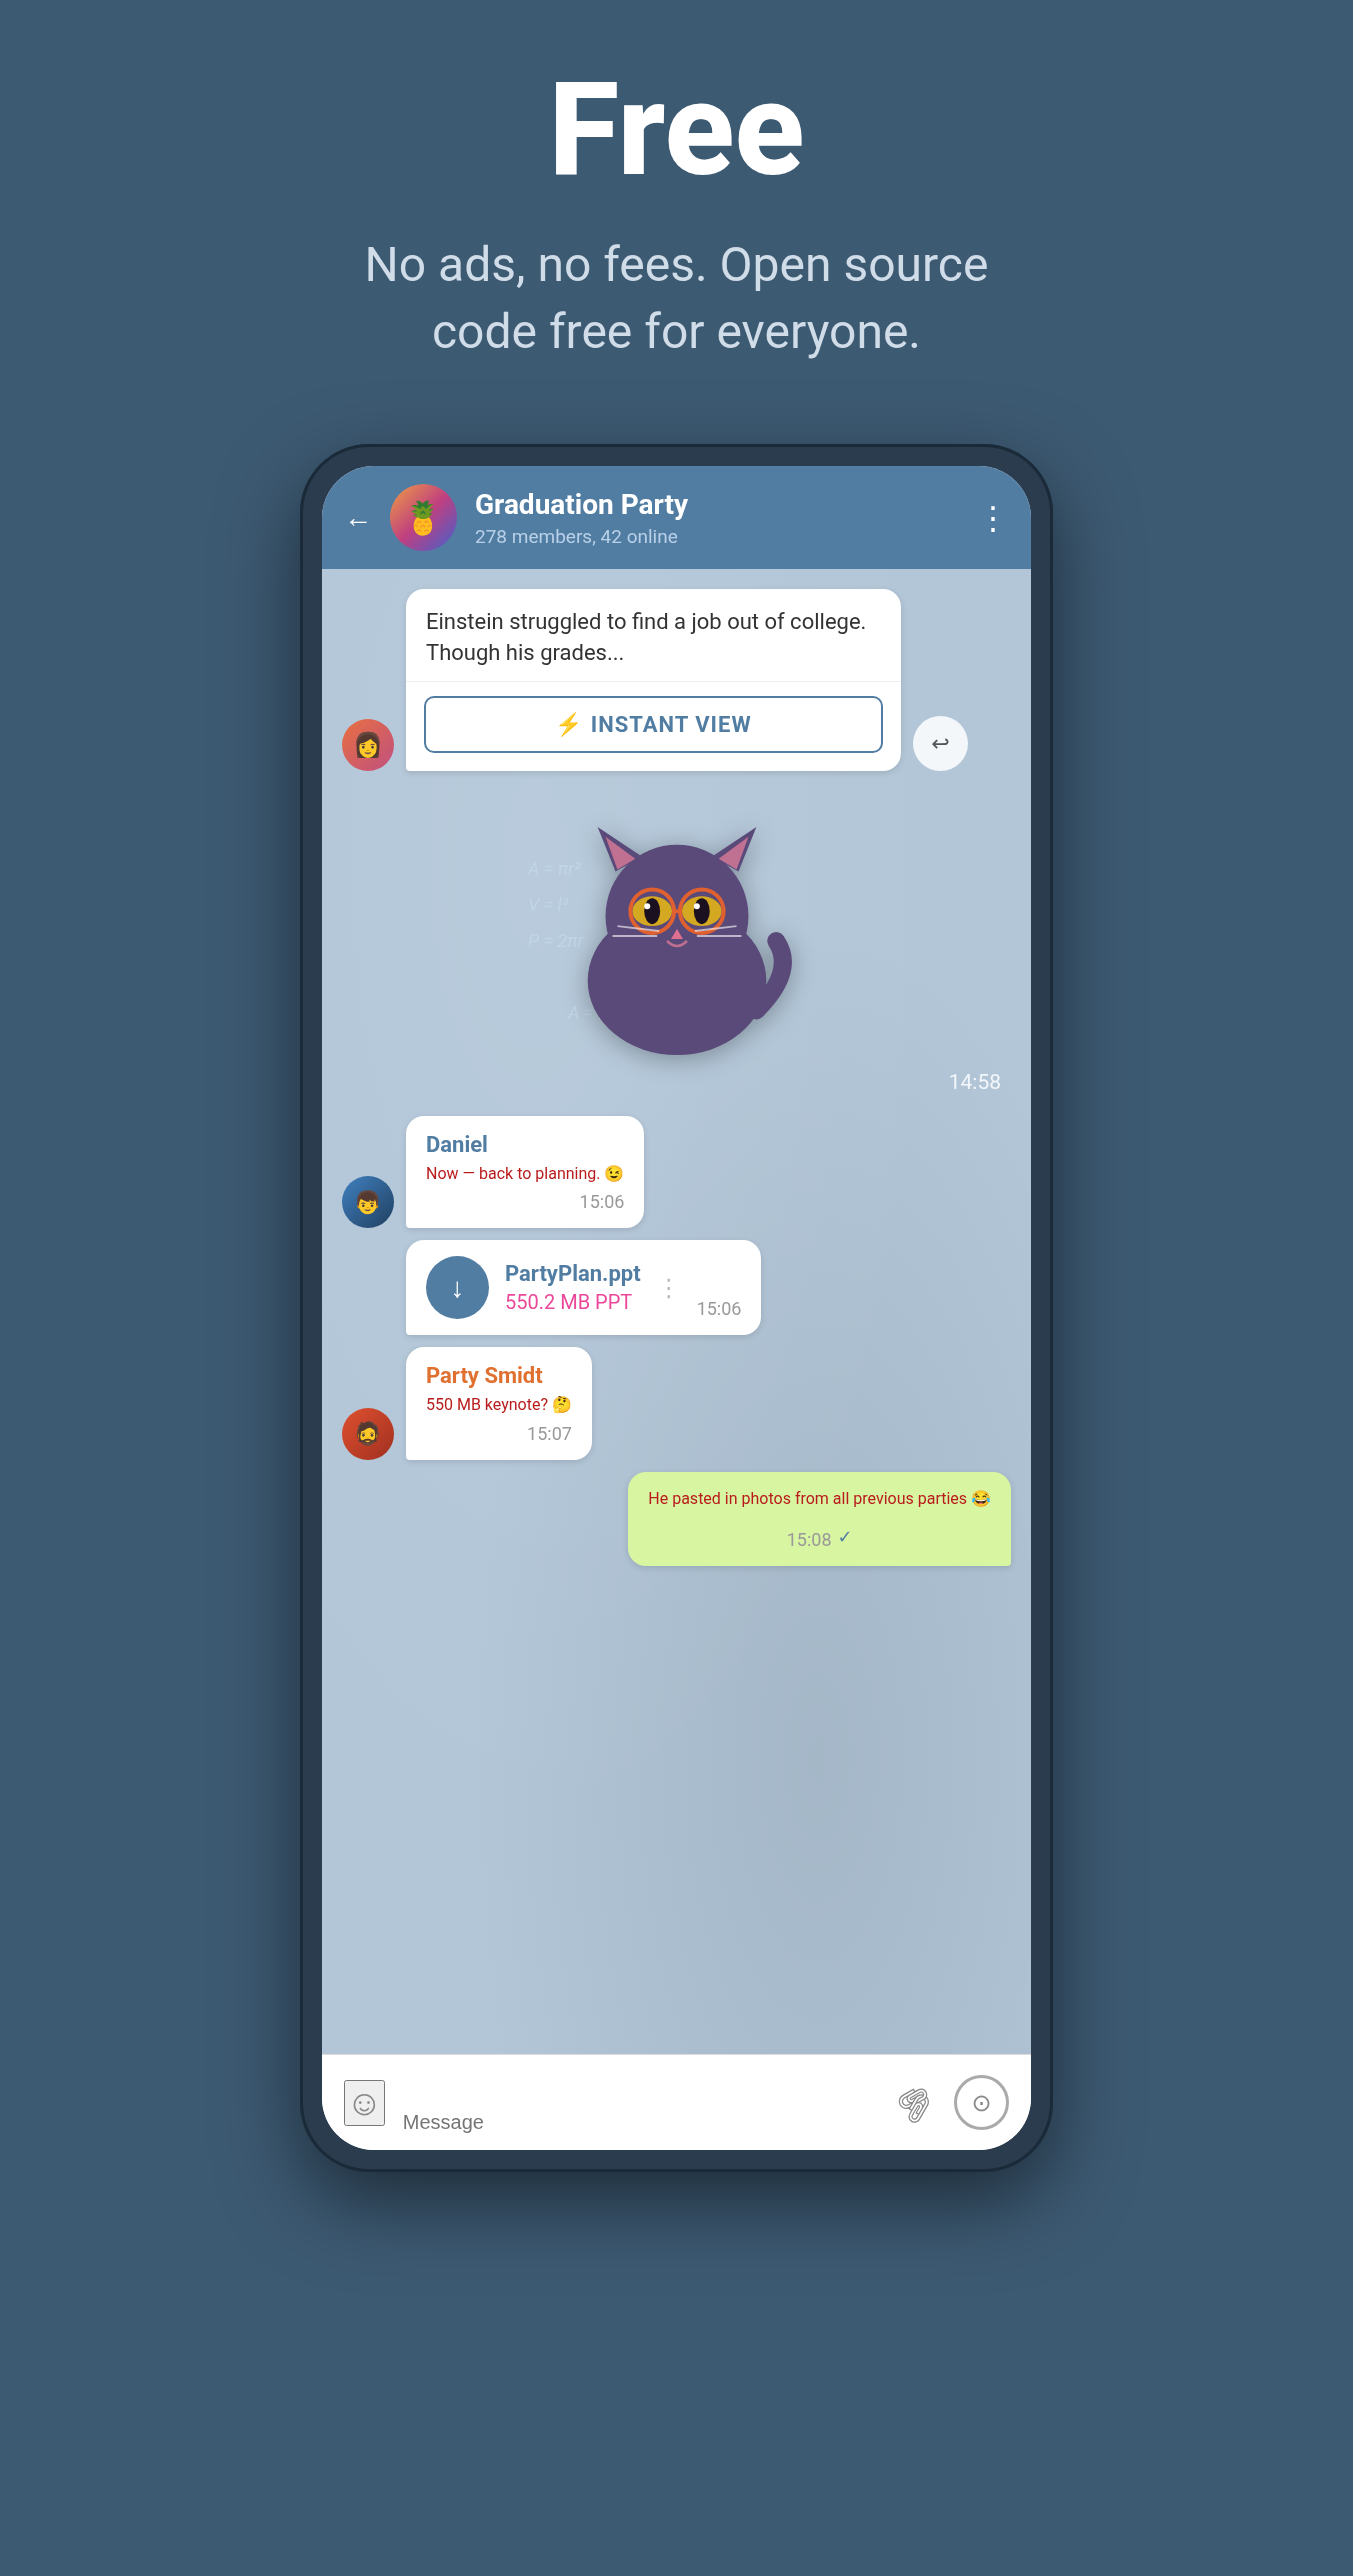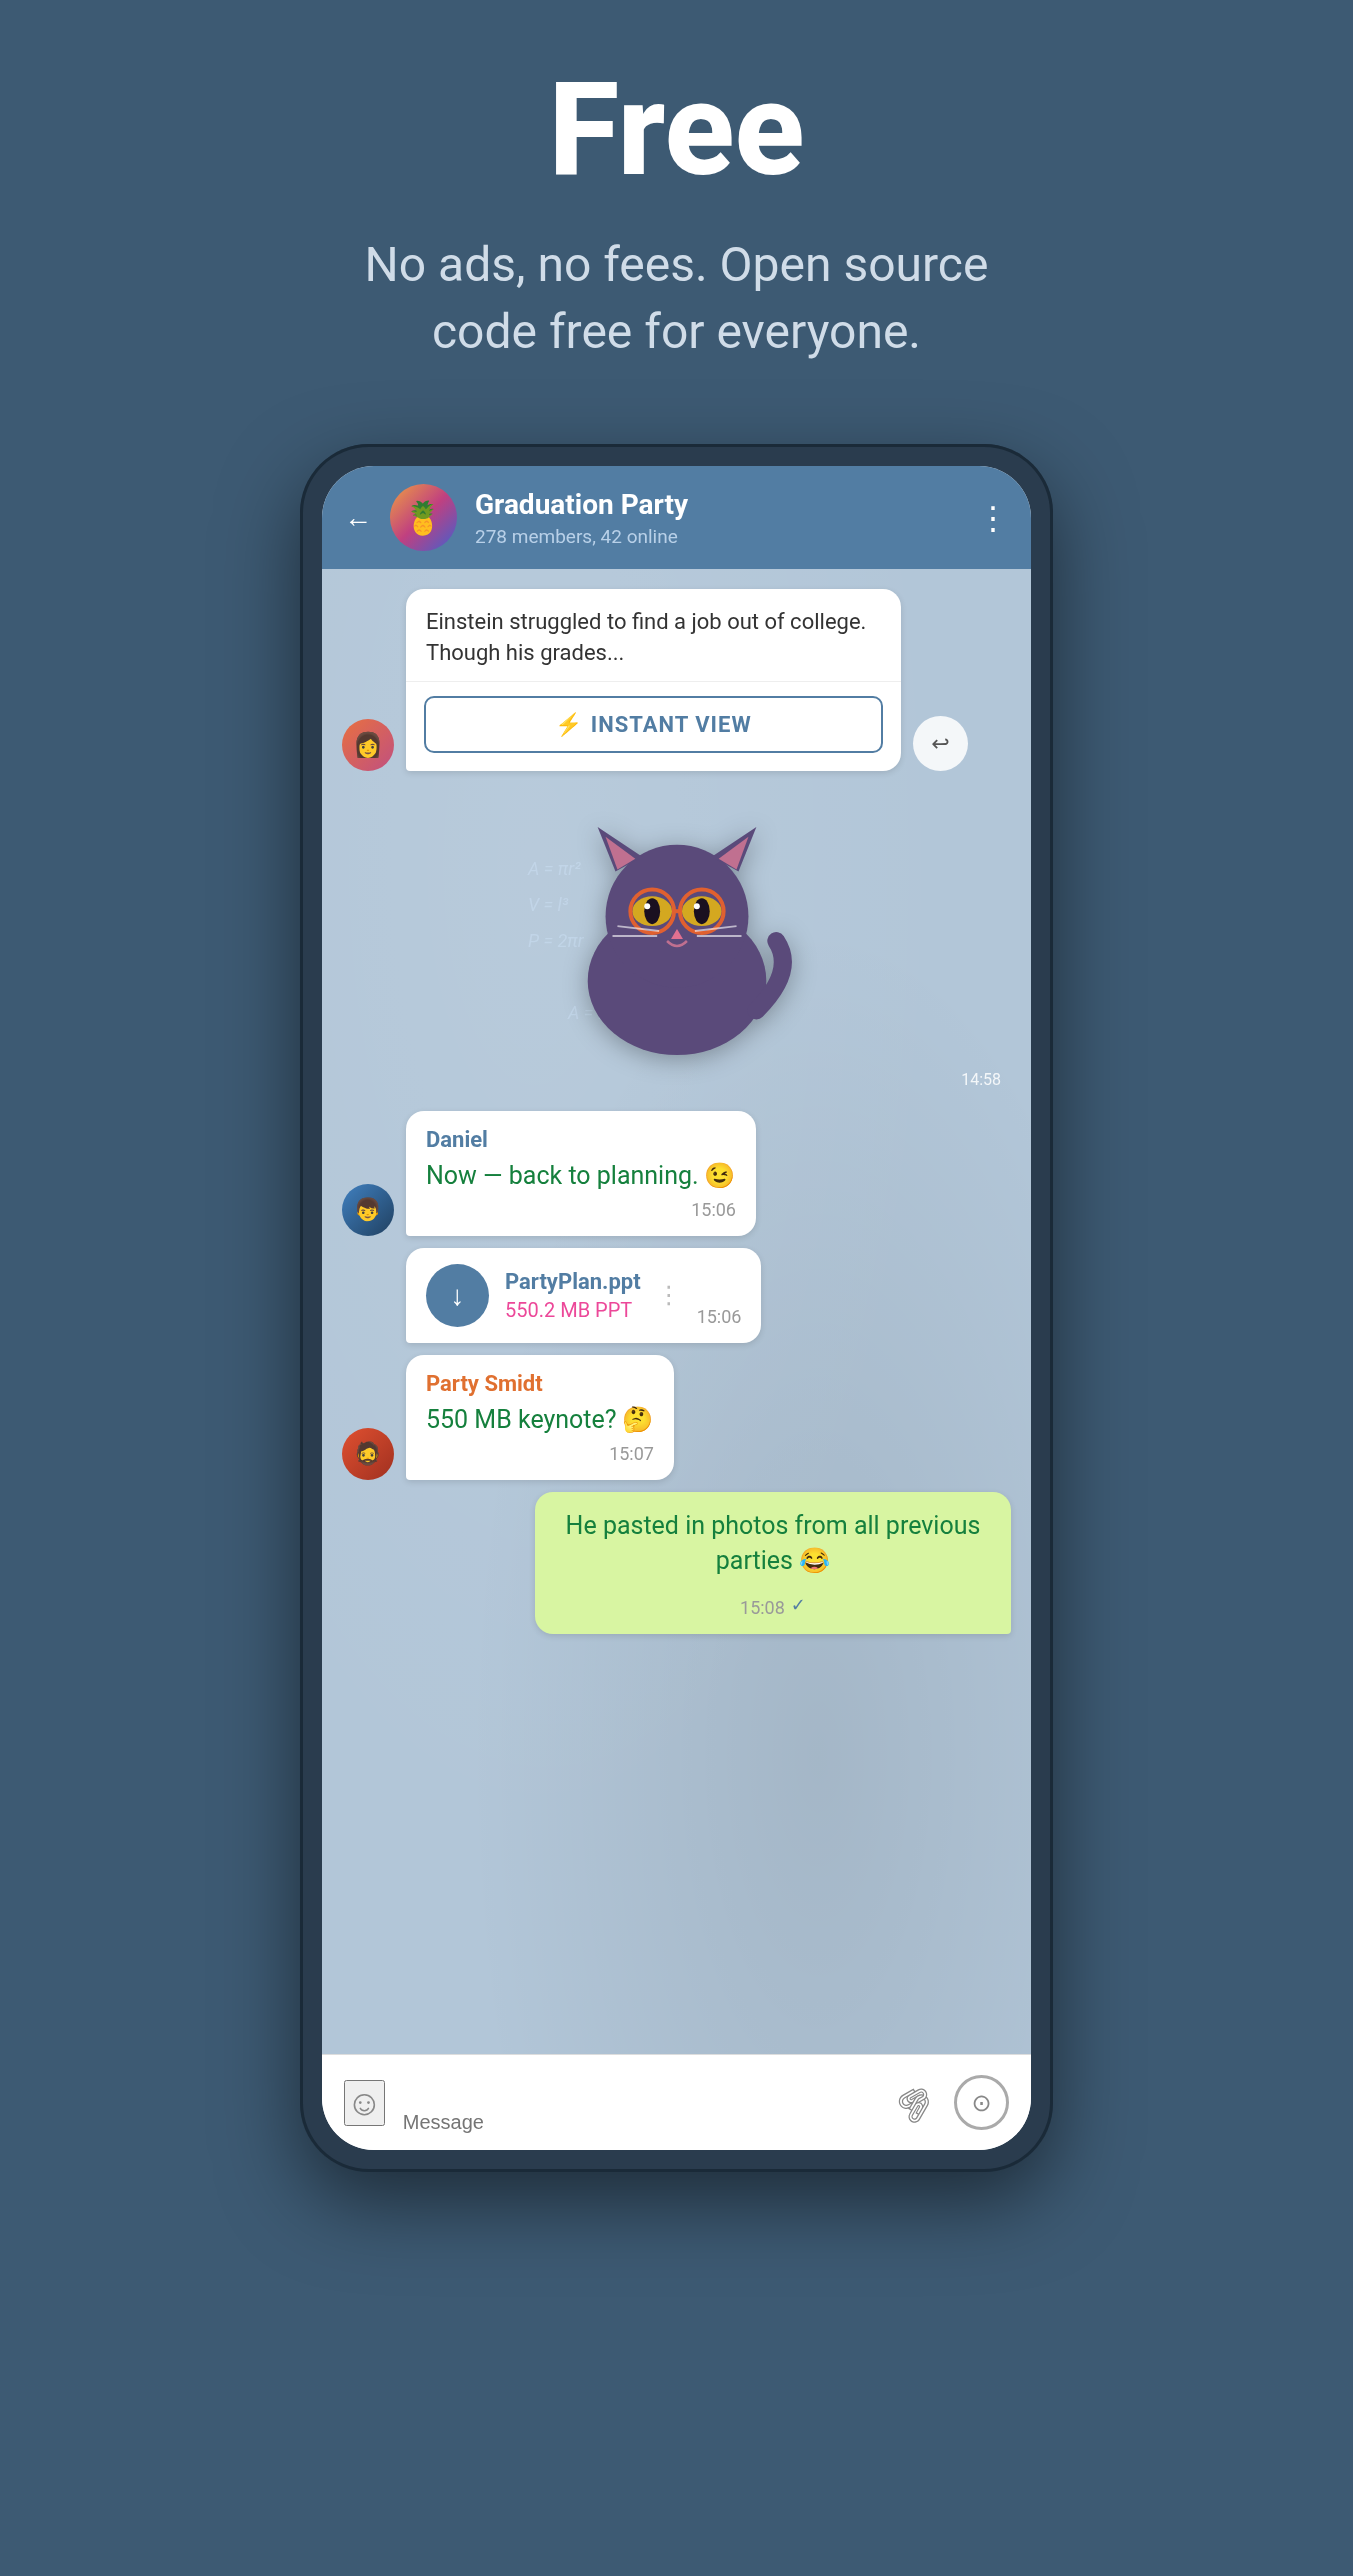--- a/index.html
+++ b/index.html
@@ -255,40 +255,40 @@
       align-items: center;
       justify-content: center;
       position: relative;
       z-index: 2;
       filter: drop-shadow(0 4px 12px rgba(0,0,0,0.3));
     }
 
     .sticker-time {
       align-self: flex-end;
       color: rgba(255,255,255,0.85);
-      font-size: 16px;
+      font-size: 21px;
       padding-right: 10px;
       margin-top: -20px;
     }
 
     
     .sender-name {
       font-size: 22px;
       font-weight: 700;
       color: #527da3;
       margin-bottom: 6px;
     }
 
     .sender-name.orange {
       color: #e07030;
     }
 
     .message-text {
-      font-size: 25px;
-      color: #15803d;
+      font-size: 16px;
+      color: #b91c1c;
       line-height: 1.4;
       text-align: center;
     }
 
     .message-time {
       font-size: 18px;
       color: #999;
       text-align: right;
       margin-top: 6px;
     }

